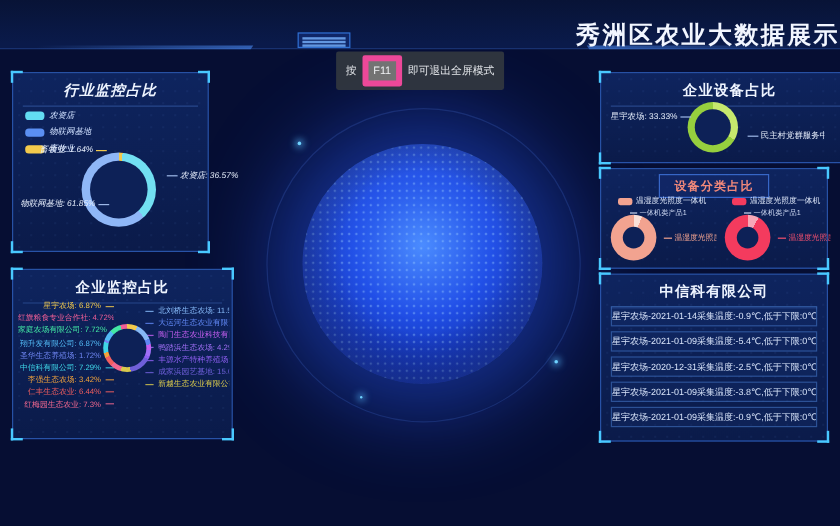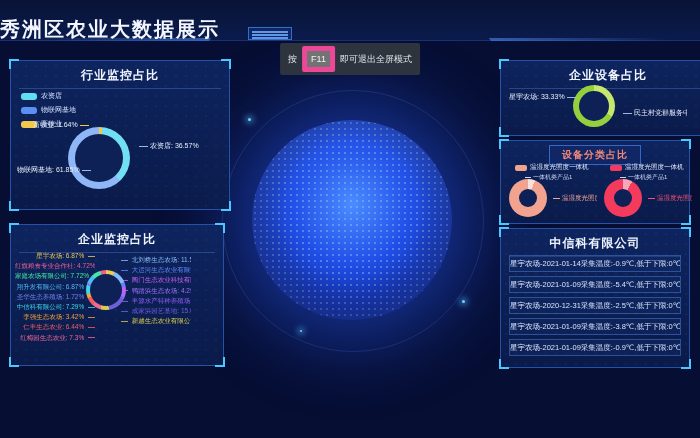--- a/index.html
+++ b/index.html
@@ -7,21 +7,21 @@
        font-family:"Liberation Sans","DejaVu Sans",sans-serif;
        background:radial-gradient(ellipse 62% 58% at 50% 50%, #1631812 0%, #122a74 0%, #0d1f5c 48%, #081340 100%);}
   
   .hdr{position:absolute;left:0;top:0;width:700px;height:40px;
        background:linear-gradient(180deg,#081336 0%,#0a1a4a 90%);
        border-bottom:1px solid rgba(40,80,170,.5);}
   .hdr-deco{position:absolute;top:38px;height:3px;background:linear-gradient(90deg,rgba(40,90,190,.0),rgba(70,130,230,.65));}
   .hdr-deco.l{left:30px;width:180px;transform:skewX(-35deg);}
   .hdr-deco.r{right:30px;width:180px;transform:skewX(35deg);
        background:linear-gradient(270deg,rgba(40,90,190,.0),rgba(70,130,230,.65));}
-  .title{position:absolute;left:0;top:16px;width:700px;text-align:left;
+  .title{position:absolute;left:0;top:16px;width:700px;text-align:right;
          color:#f2f6ff;font-size:20px;font-weight:bold;letter-spacing:2px;}
   .logo{position:absolute;left:248px;top:27px;width:44px;height:13px;border:1px solid #2f6fd0;
         background:rgba(20,50,130,.55);box-sizing:border-box;padding:2px 3px;}
   .logo i{display:block;height:2px;margin:1px 0;background:rgba(120,180,255,.8);}
   .tooltip{position:absolute;left:50%;top:43px;transform:translateX(-50%);
            display:flex;align-items:center;gap:5px;background:rgba(50,55,63,.92);
            color:#e3e6ea;font-size:9px;padding:3px 8px;border-radius:2px;white-space:nowrap;}
   .keycap{display:inline-block;border:5px solid #ec4899;border-radius:2px;background:#737373;
           padding:3px 4px;font-size:9px;color:#f0f2f4;}
   
@@ -36,29 +36,29 @@
   .corner.tr{right:-2px;top:-2px;border-right:2px solid #49c9ff;border-top:2px solid #49c9ff;}
   .corner.bl{left:-2px;bottom:-2px;border-left:2px solid #49c9ff;border-bottom:2px solid #49c9ff;}
   .corner.br{right:-2px;bottom:-2px;border-right:2px solid #49c9ff;border-bottom:2px solid #49c9ff;}
   .ptitle{margin:6px 8px 0 8px;padding-bottom:4px;text-align:center;color:#eef4ff;
           font-size:12px;font-weight:bold;letter-spacing:1px;
           border-bottom:1px solid rgba(90,140,230,.35);}
   
   .donut{position:absolute;border-radius:50%;}
   .donut .hole{position:absolute;border-radius:50%;background:#0d2157;}
   
-  #p-industry{left:10px;top:60px;width:220px;height:150px;}
+  #p-industry{left:10px;top:60px;width:164px;height:150px;font-style:italic;}
   .legend{position:absolute;left:10px;top:30px;}
   .legend .lrowi{display:flex;align-items:center;gap:4px;margin-bottom:4px;}
   .chip{display:inline-block;width:16px;height:7px;border-radius:3px;}
   .legend .ltxt{font-size:7px;color:#cfe0ff;}
   .callout{position:absolute;font-size:7px;color:#e6eefc;white-space:nowrap;}
   .callout .tick{display:inline-block;width:9px;height:1px;background:#9db8e8;vertical-align:middle;margin:0 2px;}
   
-  #p-enterprise{left:10px;top:224px;width:214px;height:142px;}
+  #p-enterprise{left:10px;top:224px;width:184px;height:142px;}
   .colL{position:absolute;left:4px;top:26px;width:80px;}
   .colR{position:absolute;left:110px;top:30px;width:70px;}
   .erow{white-space:nowrap;overflow:hidden;font-size:6.5px;height:10.2px;line-height:10.2px;}
   .colL .erow{text-align:right;}
   .colL .erow::after{content:"";display:inline-block;width:7px;height:1px;background:currentColor;vertical-align:middle;margin-left:2px;opacity:.8;}
   .colR .erow::before{content:"";display:inline-block;width:7px;height:1px;background:currentColor;vertical-align:middle;margin-right:2px;opacity:.8;}
   
   #p-equipment{left:500px;top:60px;width:216px;height:76px;}
   
   #p-device{left:500px;top:140px;width:190px;height:84px;}

